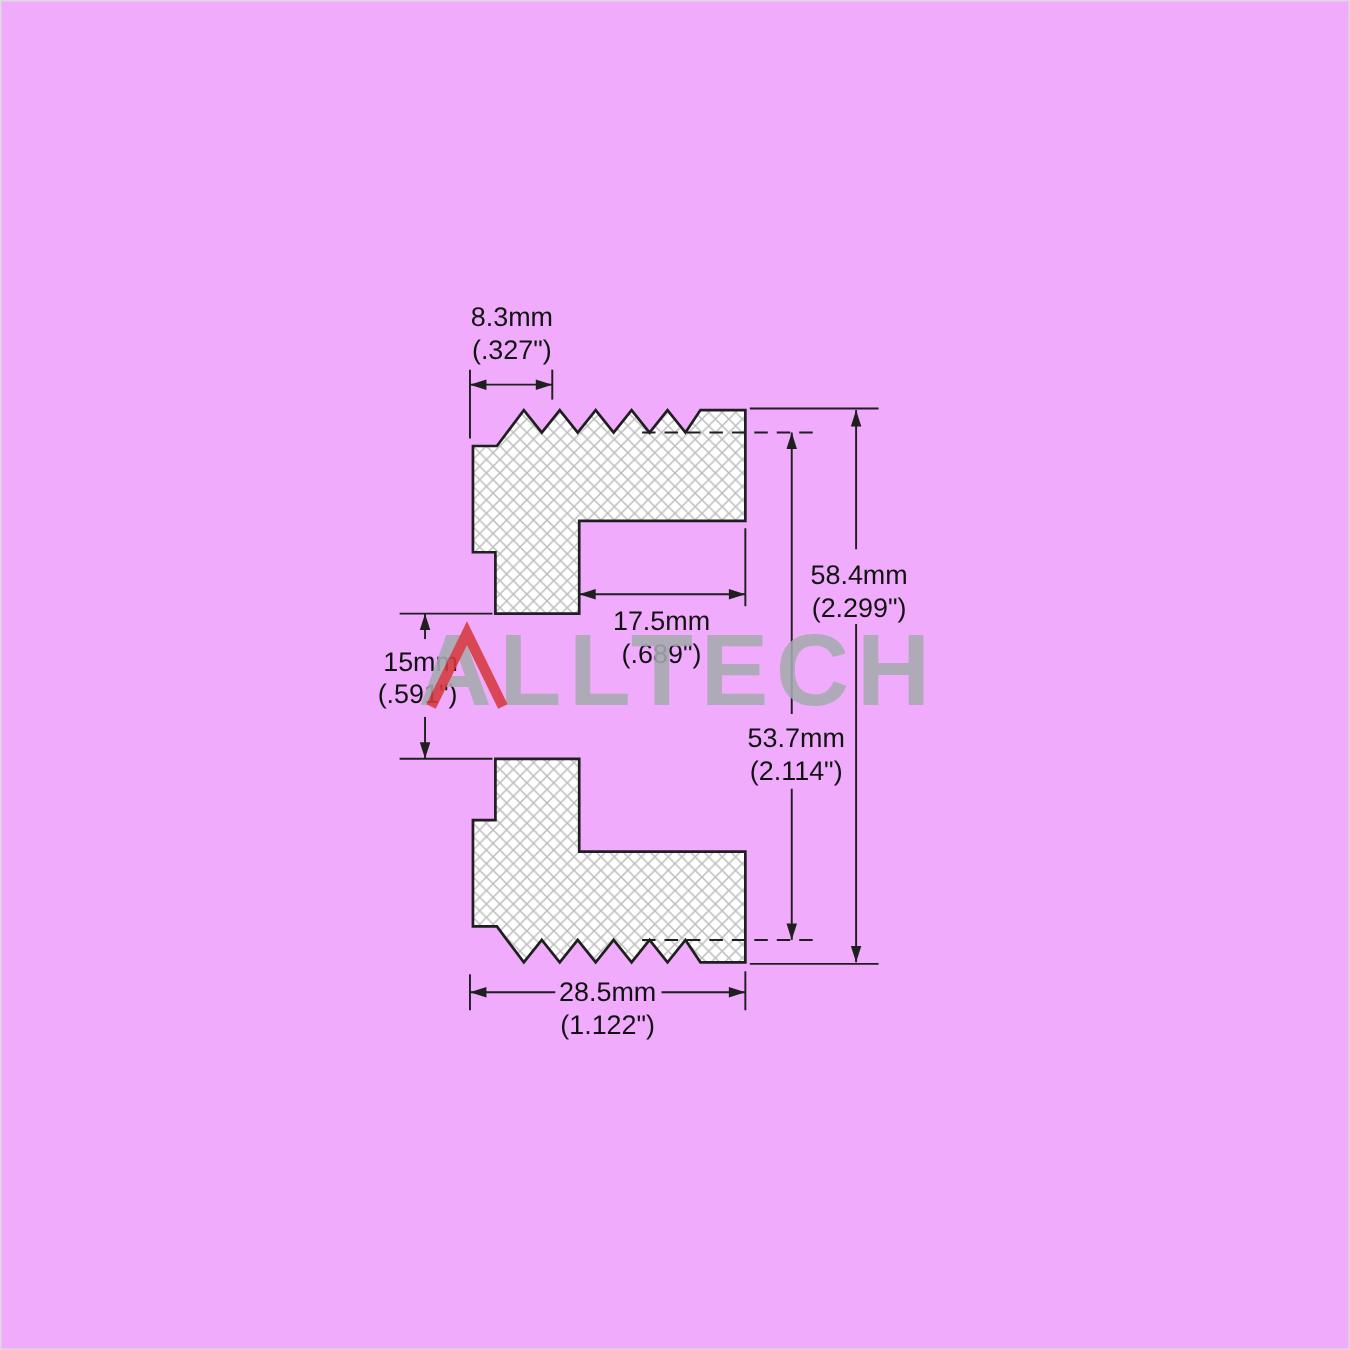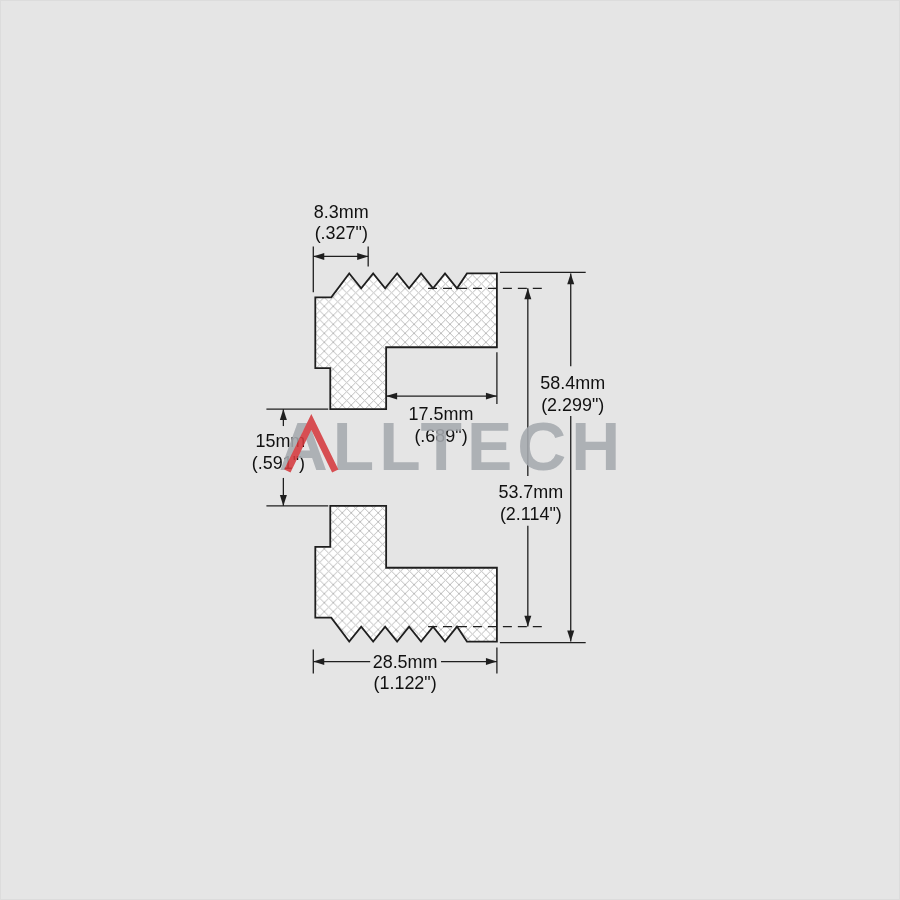--- a/index.html
+++ b/index.html
@@ -6,21 +6,21 @@
     margin: 0;
     padding: 0;
     background: #ffffff;
     font-family: "Liberation Sans", sans-serif;
   }
   .canvas {
     position: relative;
     width: 898px;
     height: 898px;
     border: 1px solid #dcdcdc;
-    background: #e5e5e5;
+    background: #f0abfc;
     overflow: hidden;
   }
   svg { display: block; }
   text.dim {
     font-family: "Liberation Sans", sans-serif;
     font-size: 18px;
     fill: #111111;
   }
   text.brand {
     font-family: "Liberation Sans", sans-serif;

